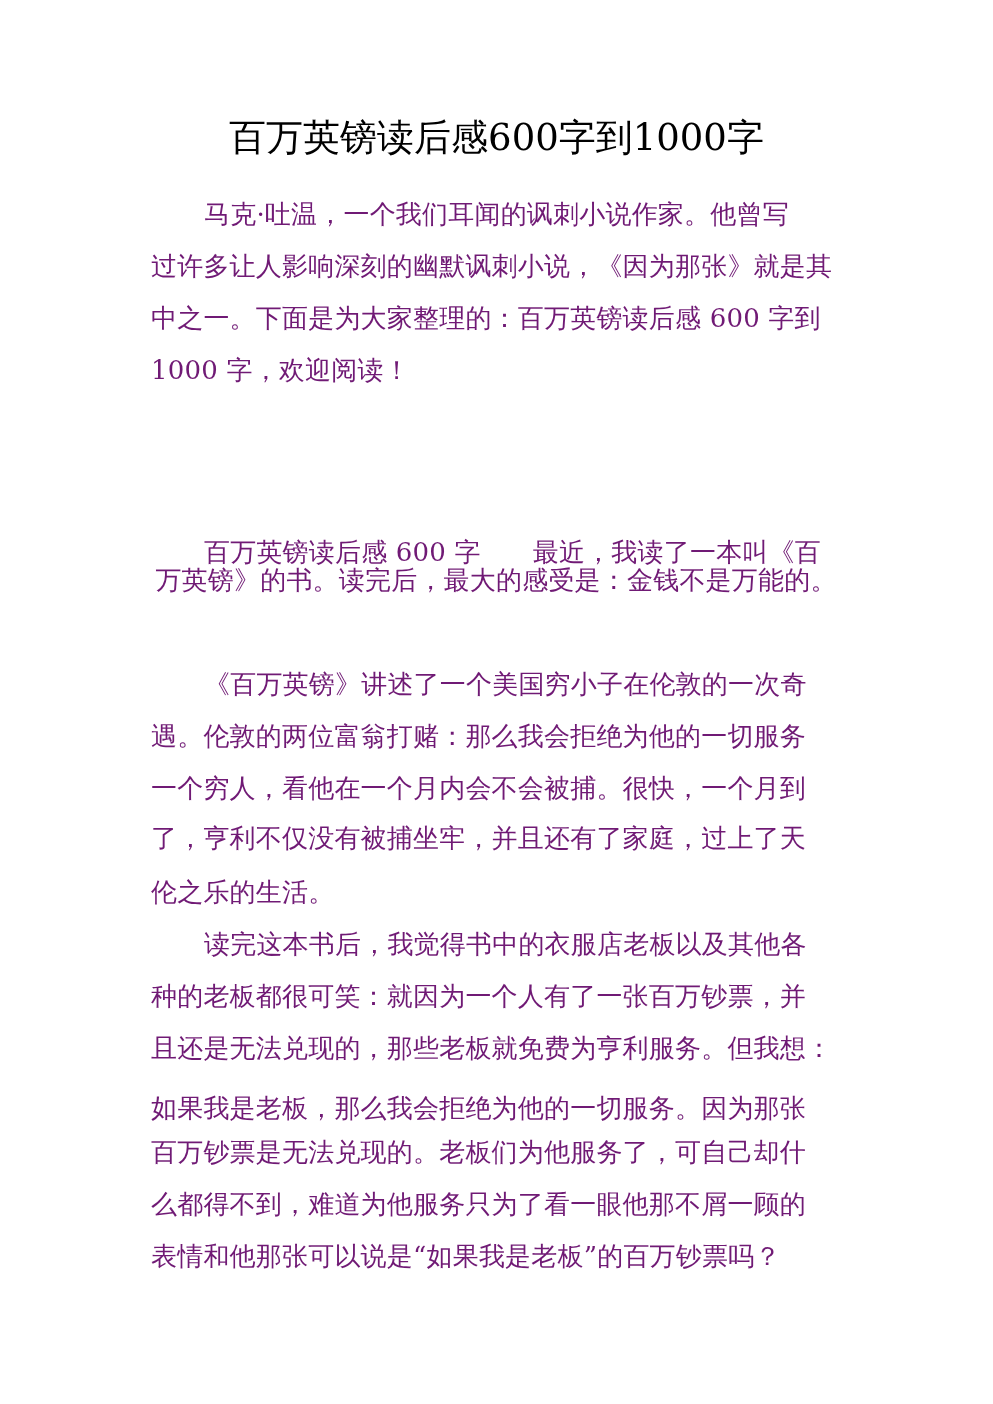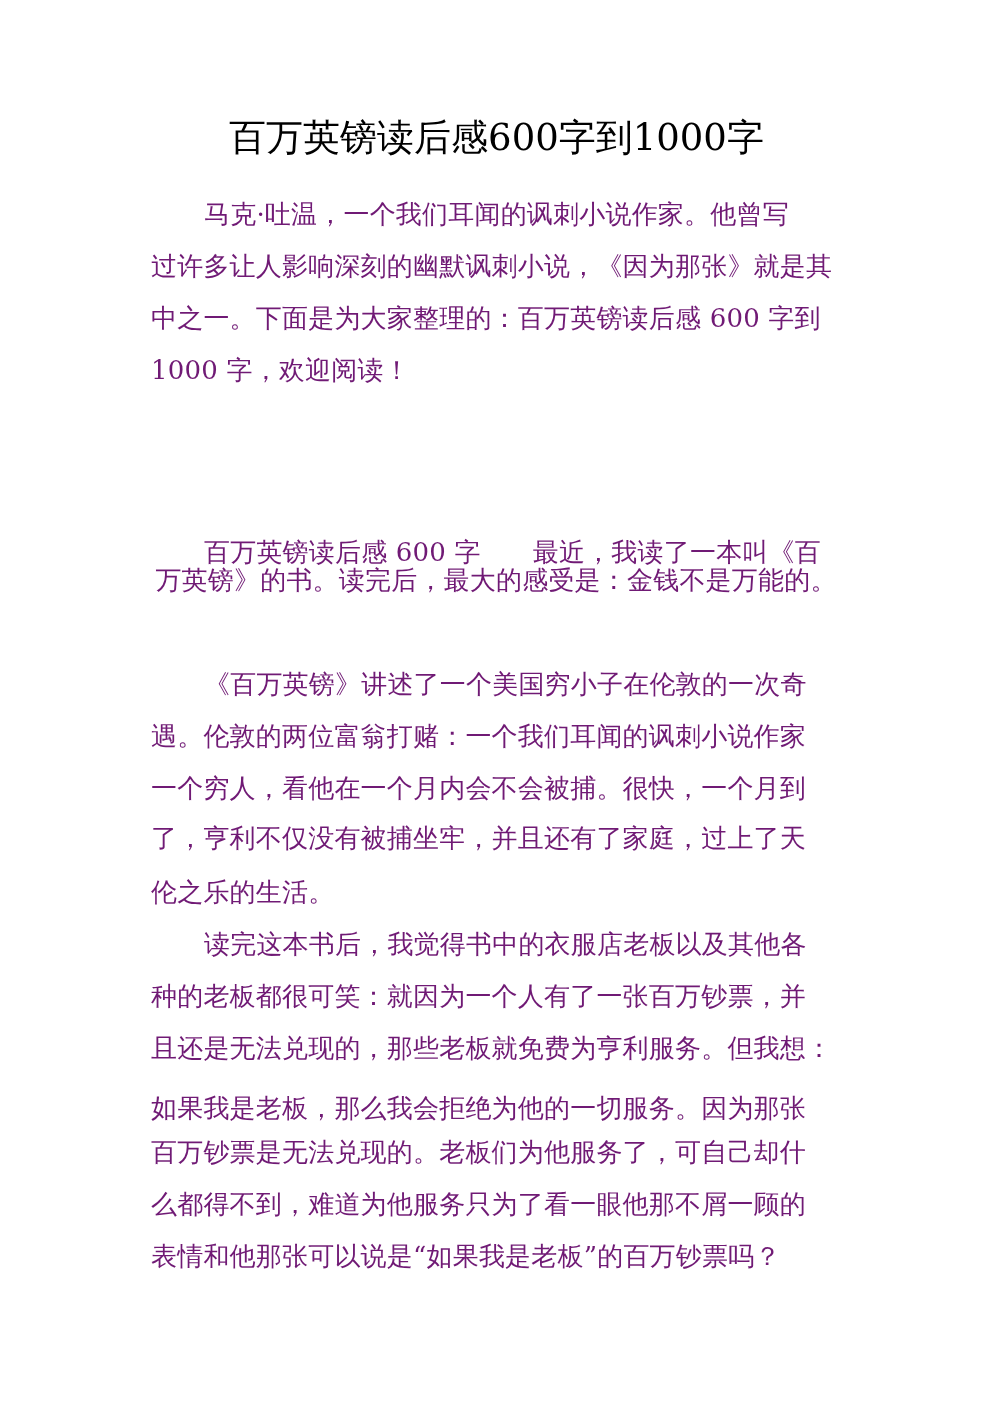--- a/index.html
+++ b/index.html
@@ -69,21 +69,21 @@
 
   <div>
     <div class="line indent" style="top:532px;">
       <span>百万英镑读后感 600 字</span><span class="gap"></span><span>最近，我读了一本叫《百</span>
     </div>
     <div class="line" style="top:560px;text-align:center;">万英镑》的书。读完后，最大的感受是：金钱不是万能的。</div>
   </div>
 
   <div>
     <div class="line indent" style="top:664px;">《百万英镑》讲述了一个美国穷小子在伦敦的一次奇</div>
-    <div class="line" style="top:716px;">遇。伦敦的两位富翁打赌：一个我们耳闻的讽刺小说作家</div>
+    <div class="line" style="top:716px;">遇。伦敦的两位富翁打赌：那么我会拒绝为他的一切服务</div>
     <div class="line" style="top:768px;">一个穷人，看他在一个月内会不会被捕。很快，一个月到</div>
     <div class="line" style="top:820px;font-family:Liberation Mono, monospace;">了，亨利不仅没有被捕坐牢，并且还有了家庭，过上了天</div>
     <div class="line" style="top:872px;">伦之乐的生活。</div>
   </div>
 
   <div>
     <div class="line indent" style="top:924px;">读完这本书后，我觉得书中的衣服店老板以及其他各</div>
     <div class="line" style="top:976px;">种的老板都很可笑：就因为一个人有了一张百万钞票，并</div>
     <div class="line" style="top:1028px;">且还是无法兑现的，那些老板就免费为亨利服务。但我想：</div>
     <div class="line" style="top:1080px;margin-top:8px;">如果我是老板，那么我会拒绝为他的一切服务。因为那张</div>

